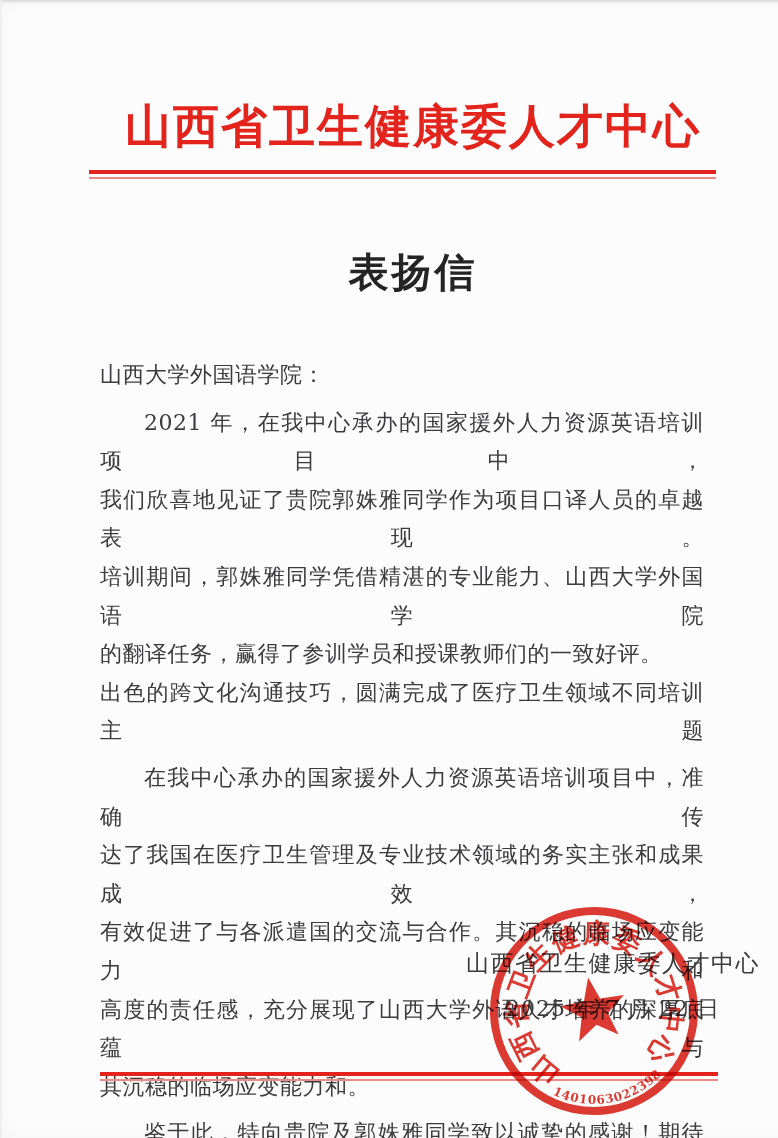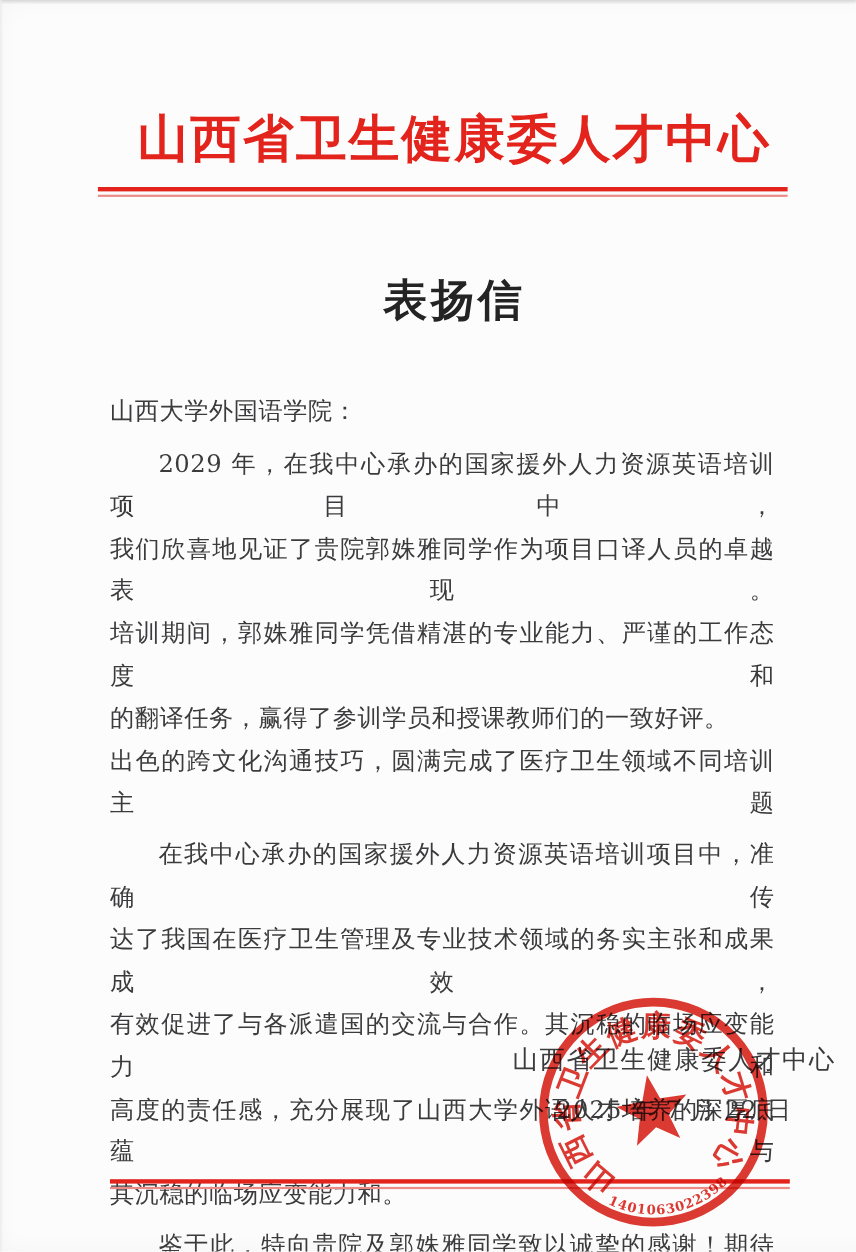--- a/index.html
+++ b/index.html
@@ -65,23 +65,23 @@
   <div class="letterhead">山西省卫生健康委人才中心</div>
   <div class="rule hdr-thick"></div>
   <div class="rule hdr-thin"></div>
 
   <div class="doc-title">表扬信</div>
 
   <div class="letter-body">
     <div class="salutation">山西大学外国语学院：</div>
     <div id="paragraphs">
         <div class="para">
-          <div class="line first">2029 年，在我中心承办的国家援外人力资源英语培训项目中，</div>
+          <div class="line first">2021 年，在我中心承办的国家援外人力资源英语培训项目中，</div>
           <div class="line">我们欣喜地见证了贵院郭姝雅同学作为项目口译人员的卓越表现。</div>
-          <div class="line">培训期间，郭姝雅同学凭借精湛的专业能力、严谨的工作态度和</div>
+          <div class="line">培训期间，郭姝雅同学凭借精湛的专业能力、山西大学外国语学院</div>
           <div class="line last">的翻译任务，赢得了参训学员和授课教师们的一致好评。</div>
           <div class="line">出色的跨文化沟通技巧，圆满完成了医疗卫生领域不同培训主题</div>
         </div>
         <div class="para">
           <div class="line first">在我中心承办的国家援外人力资源英语培训项目中，准确传</div>
           <div class="line">达了我国在医疗卫生管理及专业技术领域的务实主张和成果成效，</div>
           <div class="line">有效促进了与各派遣国的交流与合作。其沉稳的临场应变能力和</div>
           <div class="line">高度的责任感，充分展现了山西大学外语人才培养的深厚底蕴与</div>
           <div class="line last">其沉稳的临场应变能力和。</div>
         </div>

